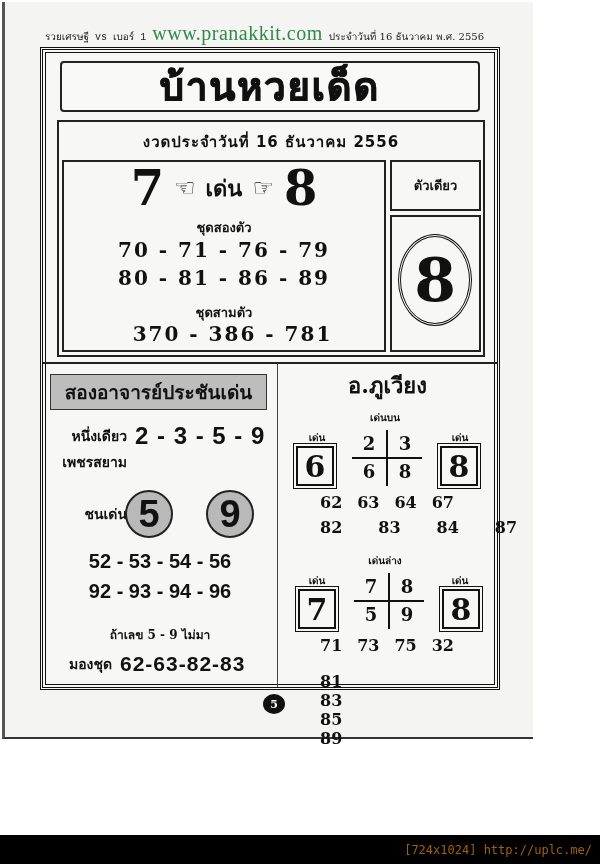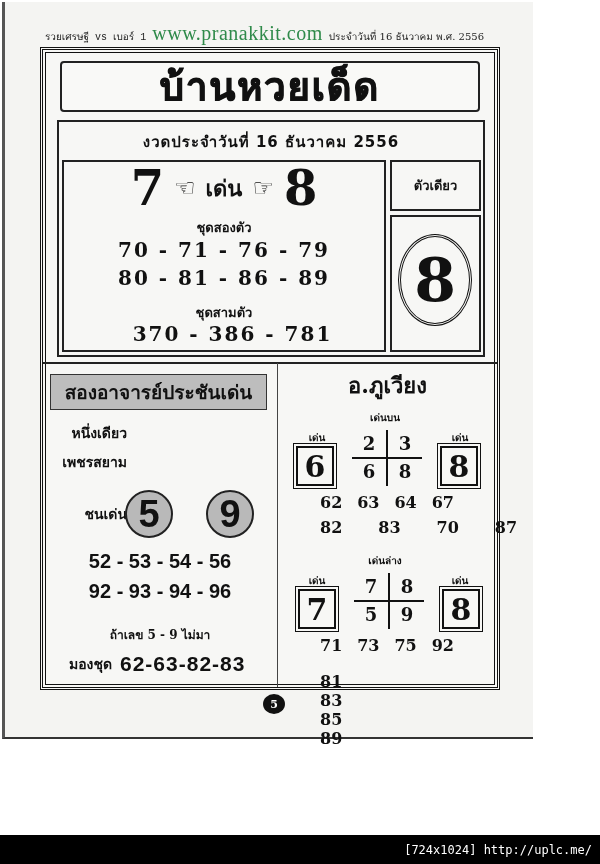--- a/index.html
+++ b/index.html
@@ -74,21 +74,21 @@
     .cross span { position: absolute; width: 34px; text-align: center; font-family: "DejaVu Serif", serif; font-weight: bold; font-size: 18px; }
     .rnums { position: absolute; left: 305px; width: 160px; display: flex; justify-content: space-between;
              font-family: "DejaVu Serif", serif; font-weight: bold; font-size: 16px; }
 
     .page-badge { position: absolute; left: 263px; top: 694px; width: 22px; height: 20px; border-radius: 50%;
                   background: #111; color: #fff; display: flex; align-items: center; justify-content: center;
                   font-family: "DejaVu Serif", serif; font-weight: bold; font-size: 11px; }
 
     .footer-bar { position: absolute; left: 0; top: 835px; width: 600px; height: 29px; background: #000;
                   display: flex; align-items: center; justify-content: flex-end; padding-right: 8px; }
-    .footer-text { color: #ffffff; font-family: "DejaVu Sans Mono", monospace; font-size: 12px; }
+    .footer-text { color: #a16207; font-family: "DejaVu Sans Mono", monospace; font-size: 12px; }
   </style>
 </head>
 <body>
 
 <div class="page"></div>
 <div class="scan"></div>
 
 <div class="header-line">
   <span class="hdr-left">รวยเศรษฐี vs เบอร์ 1</span>
   <span class="hdr-url">www.pranakkit.com</span>
@@ -125,20 +125,21 @@
 <div class="oval">
   <span>8</span>
 </div>
 
 <div class="divider-h"></div>
 <div class="divider-v"></div>
 
 <div class="left-title">สองอาจารย์ประชันเด่น</div>
 <div class="lrow" style="top:422px;">
   <span class="lrow-label">หนึ่งเดียว</span>
+  <span class="lrow-val">2 - 3 - 5 - 9</span>
 </div>
 <div class="lrow" style="top:451px;">
   <span class="lrow-label">เพชรสยาม</span>
 </div>
 <div class="lrow" style="top:490px;">
   <span class="lrow-label">ชนเด่น</span>
   <span class="ball" style="margin-left:-10px;">5</span>
   <span class="ball" style="margin-left:33px;">9</span>
 </div>
 <div class="pair-row" style="top:550px;">52 - 53 - 54 - 56</div>
@@ -170,21 +171,21 @@
 </div>
 <div class="rnums" style="left:320px; top:493px; width:134px;">
   <span>62</span>
   <span>63</span>
   <span>64</span>
   <span>67</span>
 </div>
 <div class="rnums" style="left:320px; top:518px; width:134px;gap:36px;">
   <span>82</span>
   <span>83</span>
-  <span>70</span>
+  <span>84</span>
   <span>87</span>
 </div>
 
 <div class="tiny" style="left:345px; top:553px; width:80px;">เด่นล่าง</div>
 <div class="tiny" style="left:297px; top:573px; width:40px;">เด่น</div>
 <div class="tiny" style="left:440px; top:573px; width:40px;">เด่น</div>
 <div class="sqbox" style="left:298px; top:589px;">
   <span>7</span>
 </div>
 <div class="sqbox" style="left:442px; top:589px;">
@@ -195,21 +196,21 @@
     <div class="v"></div>
   <span style="left:0; top:3px;">7</span>
   <span style="left:36px; top:3px;">8</span>
   <span style="left:0; top:31px;">5</span>
   <span style="left:36px; top:31px;">9</span>
 </div>
 <div class="rnums" style="left:320px; top:636px; width:134px;">
   <span>71</span>
   <span>73</span>
   <span>75</span>
-  <span>92</span>
+  <span>32</span>
 </div>
 <div class="rnums" style="left:320px; top:672px; width:134px;flex-direction:column;">
   <span>81</span>
   <span>83</span>
   <span>85</span>
   <span>89</span>
 </div>
 
 <div class="page-badge">
   <span>5</span>

